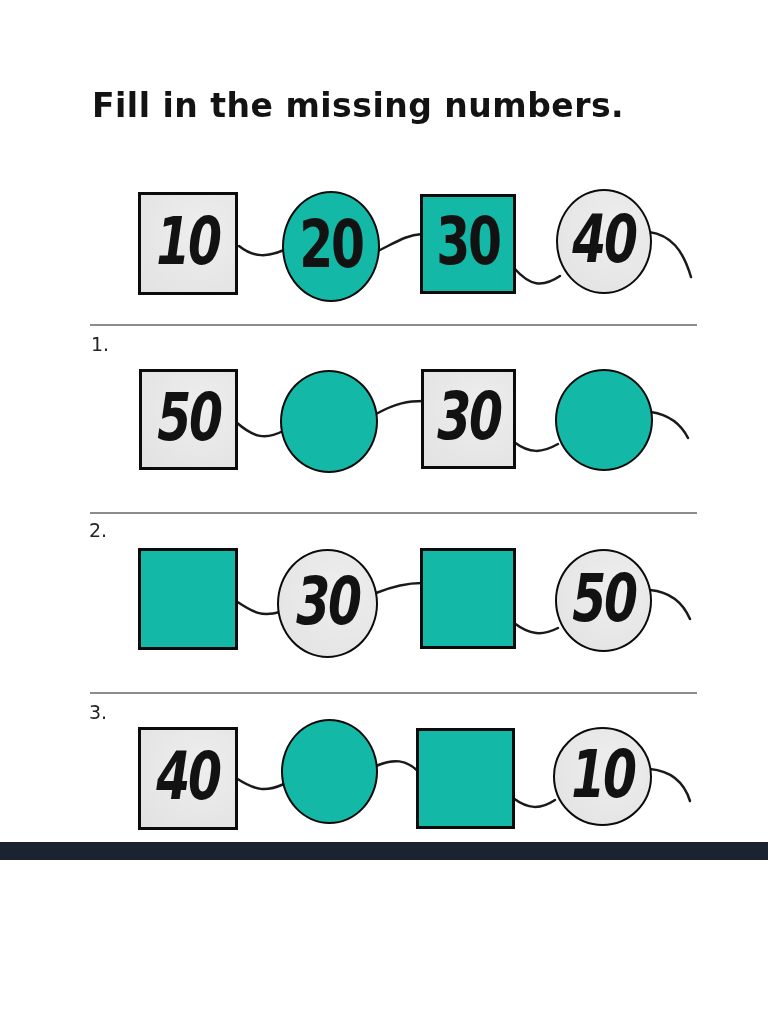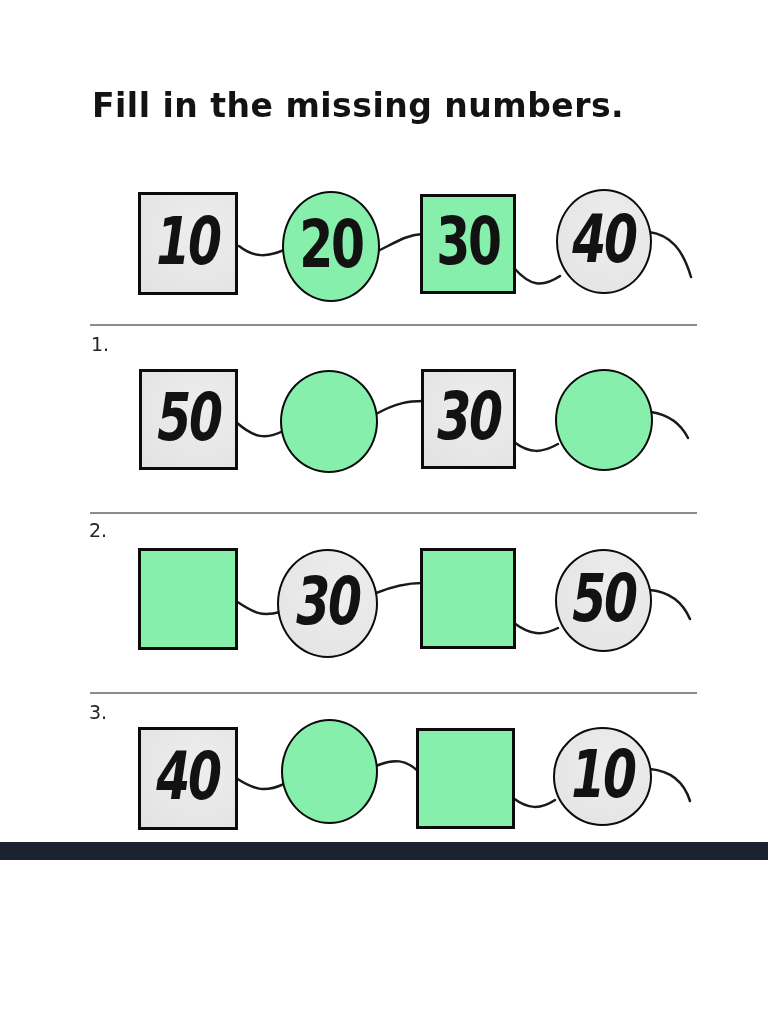--- a/index.html
+++ b/index.html
@@ -24,21 +24,21 @@
     background:var(--divider);
   }
   .divider.light{background:var(--divider-light);}
   #connectors{position:absolute;left:0;top:0;z-index:1;}
   #connectors path{stroke:var(--line);stroke-width:2.5;fill:none;stroke-linecap:round;}
   .cell{
     position:absolute;z-index:2;
     display:flex;align-items:center;justify-content:center;
     box-sizing:border-box;
     border:3px solid #0b0b0b;
-    background:#86efac;
+    background:#14b8a6;
   }
   .cell.circle{border-radius:50%;border-width:2.5px;}
   .cell.filled{
     background:radial-gradient(circle at 62% 38%, #eeeeee 0%, var(--shape-fill) 55%, #e2e2e2 100%);
     font-style:italic;
   }
   .num{
     font-size:66px;font-weight:700;color:var(--ink);
     letter-spacing:-3px;
     transform:scaleX(0.74);

